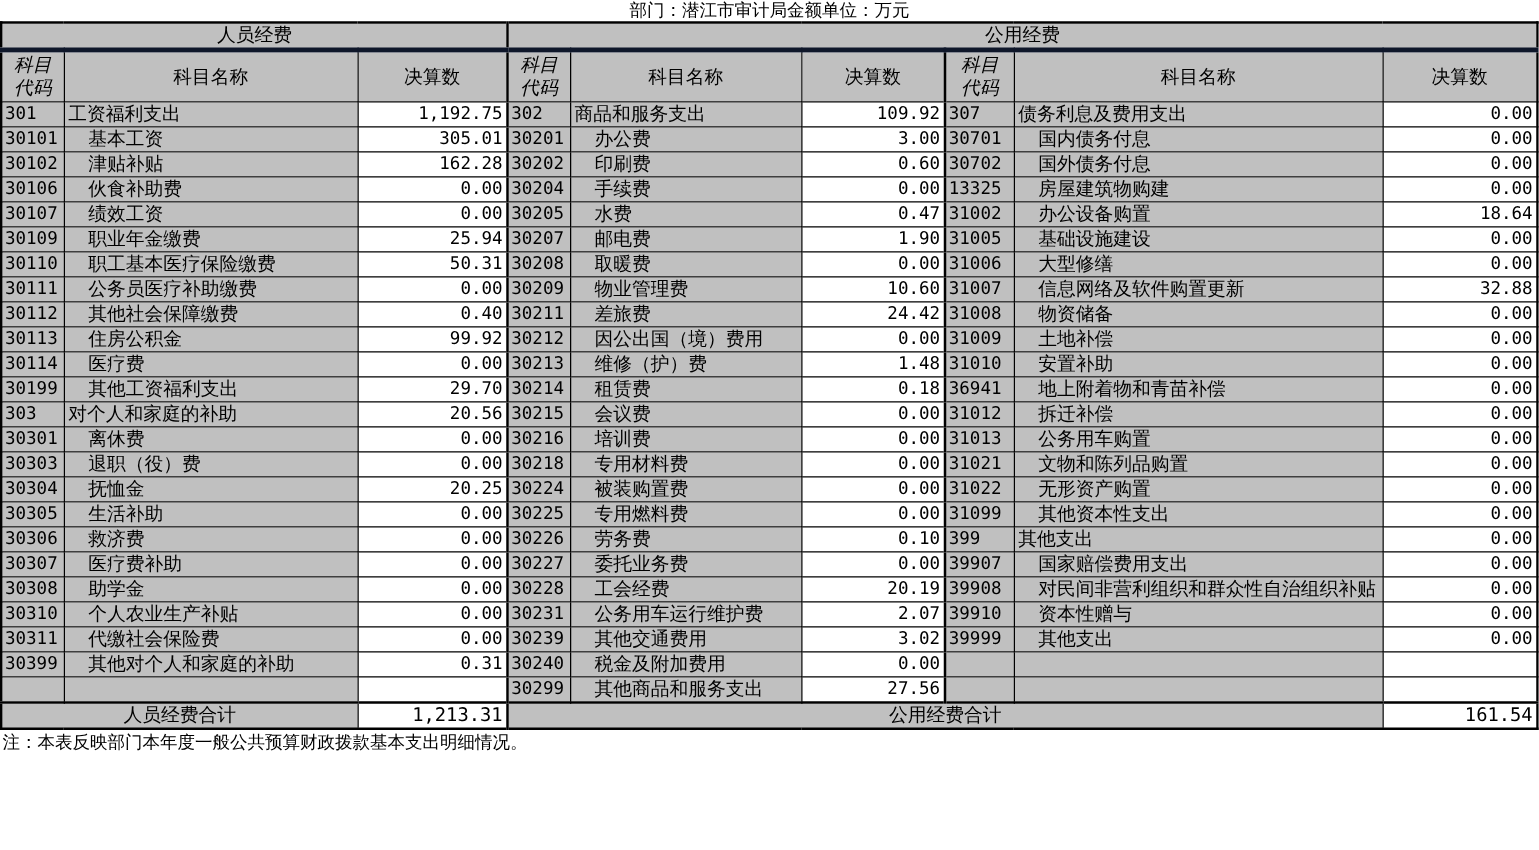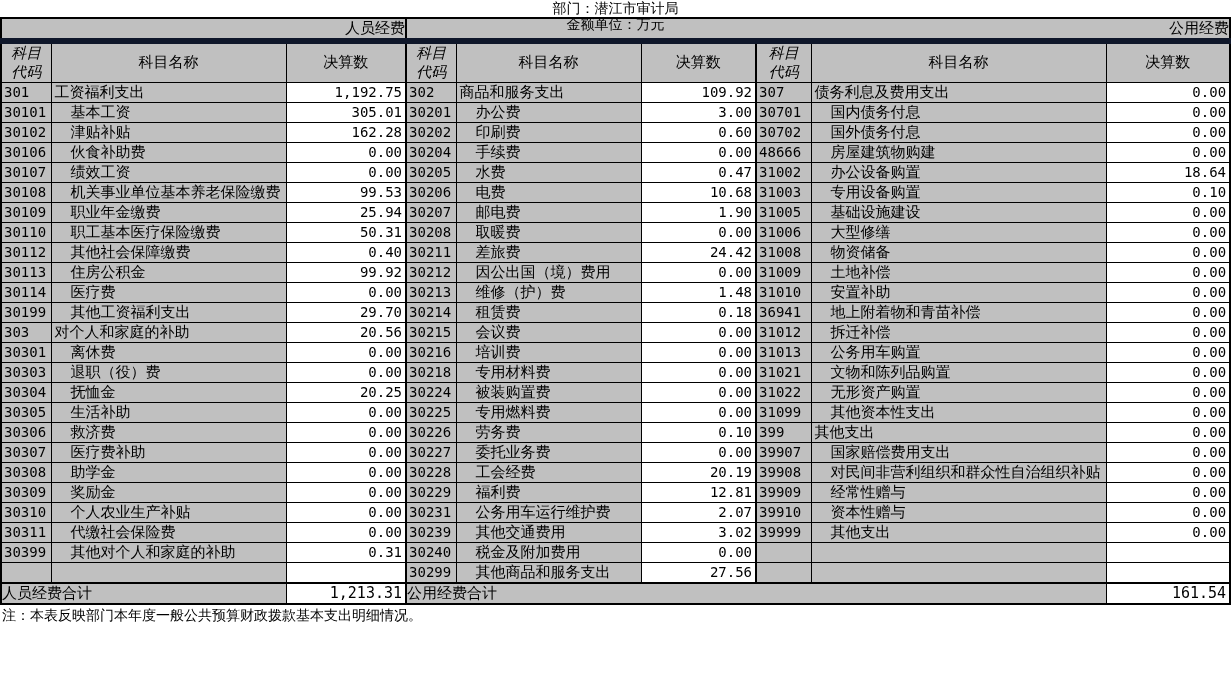--- a/index.html
+++ b/index.html
@@ -1,53 +1,53 @@
 <!DOCTYPE html>
 <html><head>
 <meta charset="utf-8">
 <style>
   * { box-sizing: border-box; }
   html, body { margin: 0; padding: 0; background: #ffffff; }
   body { font-family: "DejaVu Sans", sans-serif; color: #000; }
   .page { width: 1231px; }
 
   .topbar {
-    display: flex; justify-content: flex-start; align-items: center;
-    height: 17px; padding: 0 2px; font-size: 14px; line-height: 16px; flex-direction: column;
+    display: flex; justify-content: center; align-items: center;
+    height: 17px; padding: 0 2px; font-size: 14px; line-height: 16px;
   }
 
   table.budget {
     border-collapse: collapse; table-layout: fixed;
     width: 1229px; border: 2px solid #000;
   }
   th, td { border: 1px solid #000; overflow: hidden; white-space: nowrap; padding: 0; }
   th { background: #c0c0c0; font-weight: normal; }
 
   tr.group-row th {
-    height: 20px; font-size: 15px; text-align: right;
-    border-bottom: 6px solid #0f172a;
+    height: 20px; font-size: 15px; text-align: center;
+    border-bottom: 4px solid #0f172a;
   }
   tr.colhead-row th { height: 41px; font-size: 15px; text-align: center; }
   .wrap2 { display: inline-block; width: 2.1em; line-height: 1.25; white-space: normal; font-style: italic; }
 
   tbody td { height: 20px; font-size: 15px; line-height: 19px; }
   .code {
     background: #c0c0c0; padding-left: 2px;
     font-family: "DejaVu Sans Mono", monospace; font-size: 14px;
   }
   .name { background: #c0c0c0; padding-left: 3px; }
   .name.child { padding-left: 19px; }
   .num {
     background: #ffffff; text-align: right; padding-right: 3px;
     font-family: "DejaVu Sans Mono", monospace; font-size: 14px;
   }
   .sec { border-left: 2px solid #000; }
 
   tr.total-row td { height: 20px; font-size: 15px; border-top: 2px solid #000; }
-  tr.total-row td.lbl { background: #c0c0c0; }
+  tr.total-row td.lbl { background: #c0c0c0; text-align: center; }
 
   .note { font-size: 14px; line-height: 18px; padding: 1px 2px; }
 </style>
 </head>
 <body>
 
 <div class="page">
 
   <div class="topbar">
     <span>部门：潜江市审计局</span>
@@ -117,45 +117,34 @@
           <td class="name child">国外债务付息</td>
           <td class="num">0.00</td>
         </tr>
         <tr>
           <td class="code">30106</td>
           <td class="name child">伙食补助费</td>
           <td class="num">0.00</td>
           <td class="code sec">30204</td>
           <td class="name child">手续费</td>
           <td class="num">0.00</td>
-          <td class="code sec">48666</td>
+          <td class="code sec">13325</td>
           <td class="name child">房屋建筑物购建</td>
           <td class="num">0.00</td>
         </tr>
         <tr>
           <td class="code">30107</td>
           <td class="name child">绩效工资</td>
           <td class="num">0.00</td>
           <td class="code sec">30205</td>
           <td class="name child">水费</td>
           <td class="num">0.47</td>
           <td class="code sec">31002</td>
           <td class="name child">办公设备购置</td>
           <td class="num">18.64</td>
-        </tr>
-        <tr>
-          <td class="code">30108</td>
-          <td class="name child">机关事业单位基本养老保险缴费</td>
-          <td class="num">99.53</td>
-          <td class="code sec">30206</td>
-          <td class="name child">电费</td>
-          <td class="num">10.68</td>
-          <td class="code sec">31003</td>
-          <td class="name child">专用设备购置</td>
-          <td class="num">0.10</td>
         </tr>
         <tr>
           <td class="code">30109</td>
           <td class="name child">职业年金缴费</td>
           <td class="num">25.94</td>
           <td class="code sec">30207</td>
           <td class="name child">邮电费</td>
           <td class="num">1.90</td>
           <td class="code sec">31005</td>
           <td class="name child">基础设施建设</td>
@@ -166,20 +155,31 @@
           <td class="name child">职工基本医疗保险缴费</td>
           <td class="num">50.31</td>
           <td class="code sec">30208</td>
           <td class="name child">取暖费</td>
           <td class="num">0.00</td>
           <td class="code sec">31006</td>
           <td class="name child">大型修缮</td>
           <td class="num">0.00</td>
         </tr>
         <tr>
+          <td class="code">30111</td>
+          <td class="name child">公务员医疗补助缴费</td>
+          <td class="num">0.00</td>
+          <td class="code sec">30209</td>
+          <td class="name child">物业管理费</td>
+          <td class="num">10.60</td>
+          <td class="code sec">31007</td>
+          <td class="name child">信息网络及软件购置更新</td>
+          <td class="num">32.88</td>
+        </tr>
+        <tr>
           <td class="code">30112</td>
           <td class="name child">其他社会保障缴费</td>
           <td class="num">0.40</td>
           <td class="code sec">30211</td>
           <td class="name child">差旅费</td>
           <td class="num">24.42</td>
           <td class="code sec">31008</td>
           <td class="name child">物资储备</td>
           <td class="num">0.00</td>
         </tr>
@@ -295,31 +295,20 @@
         </tr>
         <tr>
           <td class="code">30308</td>
           <td class="name child">助学金</td>
           <td class="num">0.00</td>
           <td class="code sec">30228</td>
           <td class="name child">工会经费</td>
           <td class="num">20.19</td>
           <td class="code sec">39908</td>
           <td class="name child">对民间非营利组织和群众性自治组织补贴</td>
-          <td class="num">0.00</td>
-        </tr>
-        <tr>
-          <td class="code">30309</td>
-          <td class="name child">奖励金</td>
-          <td class="num">0.00</td>
-          <td class="code sec">30229</td>
-          <td class="name child">福利费</td>
-          <td class="num">12.81</td>
-          <td class="code sec">39909</td>
-          <td class="name child">经常性赠与</td>
           <td class="num">0.00</td>
         </tr>
         <tr>
           <td class="code">30310</td>
           <td class="name child">个人农业生产补贴</td>
           <td class="num">0.00</td>
           <td class="code sec">30231</td>
           <td class="name child">公务用车运行维护费</td>
           <td class="num">2.07</td>
           <td class="code sec">39910</td>

